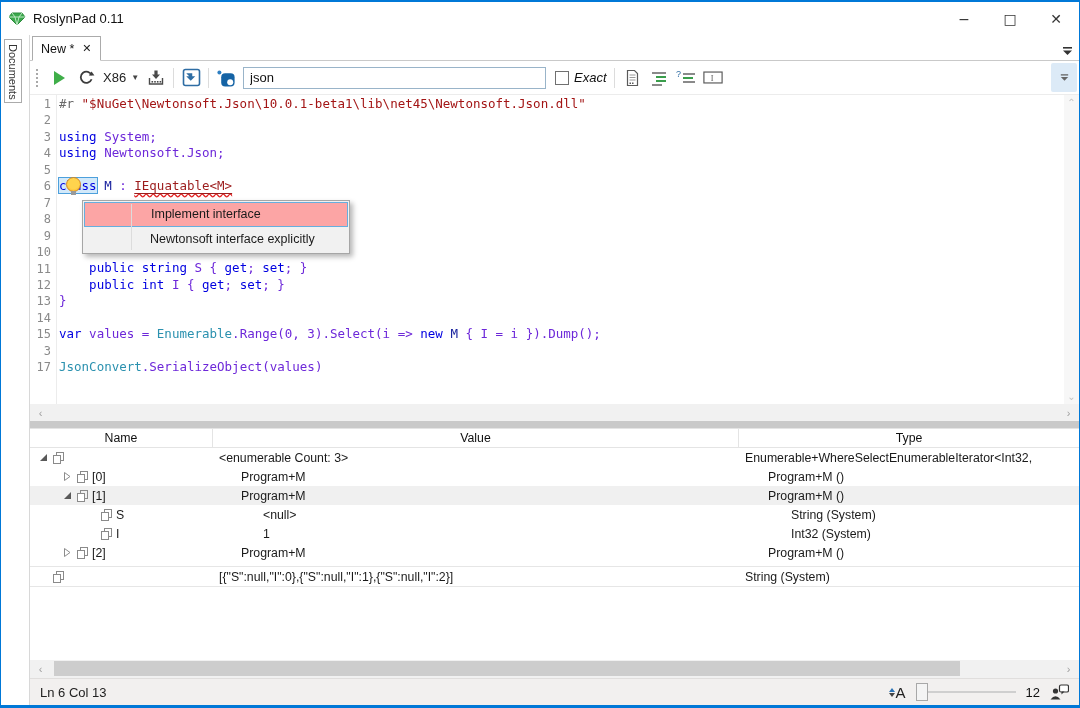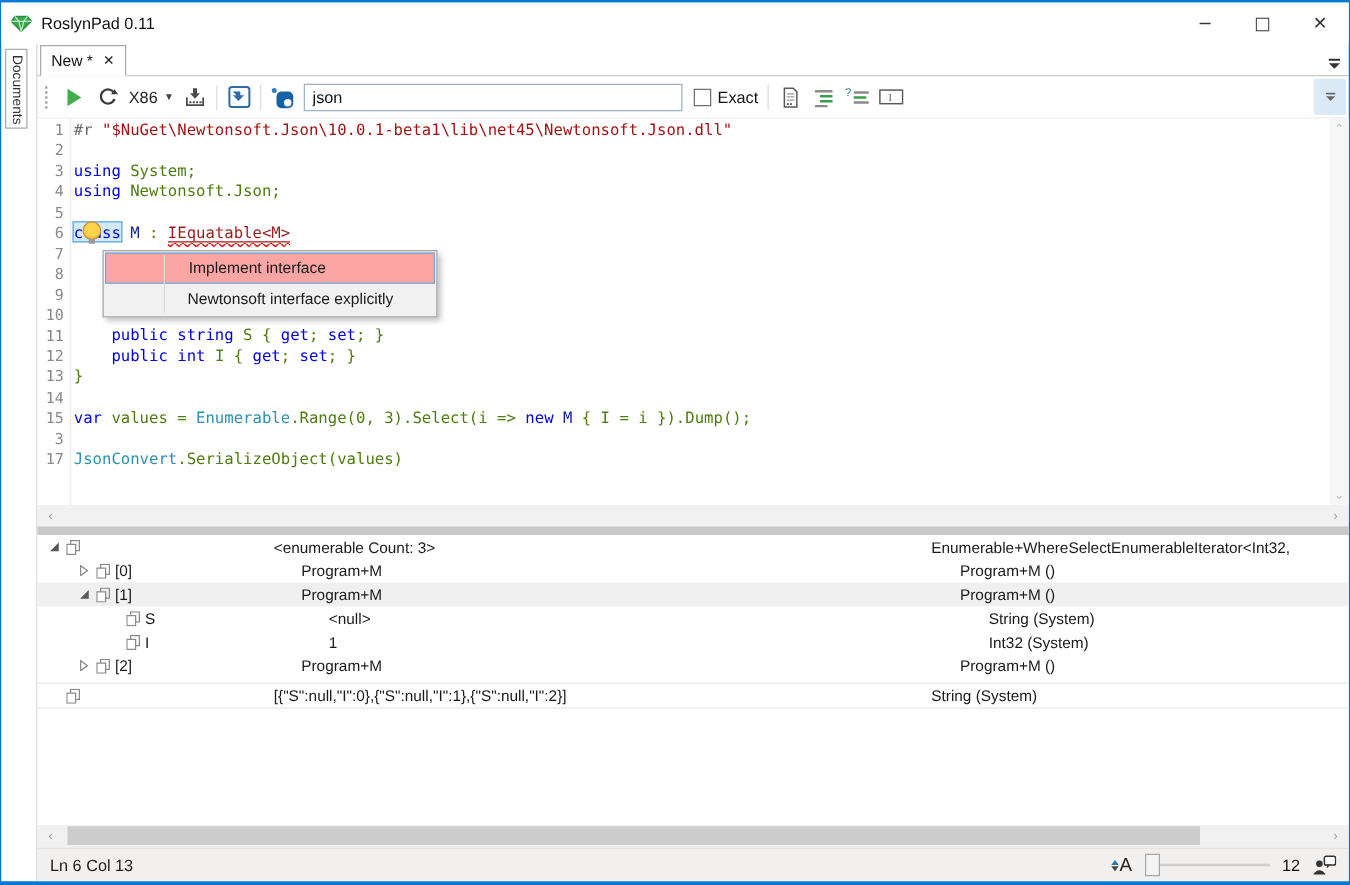--- a/index.html
+++ b/index.html
@@ -36,41 +36,41 @@
   
   #toolbar { height:34px; display:flex; align-items:center; gap:7px; padding-left:6px;
     border-bottom:1px solid #ececec; position:relative; }
   .grip { width:4px; height:18px; border-left:2px dotted #a9a9a9; margin-right:2px; }
   .tb-sep { width:1px; height:20px; background:#dcdcdc; }
   .play { width:0; height:0; border-left:11px solid #3fae49; border-top:7px solid transparent; border-bottom:7px solid transparent; }
   .platform { display:flex; align-items:center; gap:5px; font-size:13px; color:#222; }
   .platform .caret { font-size:8px; color:#444; }
   .search-box { width:303px; height:22px; border:1px solid #99b4c9; font-size:13px; padding:0 6px;
     font-family:"Liberation Sans", sans-serif; color:#111; outline:none; }
-  .exact-wrap { display:flex; align-items:center; gap:5px; margin-left:2px; }
+  .exact-wrap { display:flex; align-items:center; gap:5px; margin-left:2px;font-style:italic; }
   .checkbox { width:14px; height:14px; border:1px solid #707070; background:#fff; }
   .exact-label { font-size:13px; color:#111; }
   .tb-icon { display:flex; align-items:center; justify-content:center; width:20px; height:20px; }
   .toolbar-overflow { position:absolute; right:2px; top:2px; bottom:2px; width:26px;
     background:#dceaf7; border-radius:2px; display:flex; align-items:center; justify-content:center; }
   
   #editor { height:309px; display:flex; position:relative; background:#fff; }
   #gutter { width:27px; padding-top:1px; text-align:right; padding-right:5px;
     font-family:"DejaVu Sans Mono", monospace; font-size:12px; line-height:16.45px; color:#8a8a8a;
     border-right:1px solid #ececec; }
   #code-wrap { flex:1; position:relative; overflow:hidden; }
   #code-lines { padding-top:1px; padding-left:2px; font-family:"DejaVu Sans Mono", monospace;
     font-size:12.5px; line-height:16.45px; white-space:pre; color:#000; }
   .code-line { height:16.45px; }
   .tk-kw  { color:#0000e0; }
   .tk-typ { color:#2b91af; }
   .tk-typm{ color:#19229e; }
   .tk-str { color:#a31515; }
   .tk-dir { color:#6a6a6a; }
-  .tk-pl  { color:#4d7c0f; }
+  .tk-pl  { color:#6d28d9; }
   .tk-err { color:#9c1c1c; text-decoration:underline wavy #e02020; text-underline-offset:3px; }
   .tk-err .err-inner { text-decoration:underline; }
   .tk-kwsel { color:#0000e0; background:#d2e9fa; outline:1px solid #4da0dc; }
   #lightbulb { position:absolute; left:9px; top:82px; width:15px; height:15px; border-radius:50%;
     background:radial-gradient(circle at 50% 38%, #ffd44d 0 55%, #f7a824 100%); border:1px solid #d8881c; z-index:5; }
   #lightbulb::after { content:""; position:absolute; left:4px; bottom:-4px; width:5px; height:4px;
     background:#9a9a9a; }
   
   #lightbulb-menu { position:absolute; left:25px; top:105px; width:268px; background:#f1f1f1;
     border:1px solid #a6a6a6; box-shadow:3px 3px 5px rgba(0,0,0,0.28); z-index:4; padding:1px; }
@@ -290,20 +290,25 @@
       </div>
 
       <div class="hscroll" id="editor-hscroll">
         <span class="arr left">‹</span>
         <span class="arr right">›</span>
       </div>
 
       <div id="splitter"></div>
 
       <div id="grid">
+        <div id="grid-header">
+          <div class="hcell name">Name</div>
+          <div class="hcell value">Value</div>
+          <div class="hcell type">Type</div>
+        </div>
         <div id="grid-rows">
             <div class="grid-row">
               <div class="cell name" style="padding-left: 8px;">
                 <span class="exp">
                   <svg width="9" height="9" viewBox="0 0 9 9">
                     <path d="M8 1 V8 H1 Z" fill="#595959"></path>
                   </svg>
                 </span>
                 <span class="copy-ic">
                   <svg width="11" height="12" viewBox="0 0 11 12">

